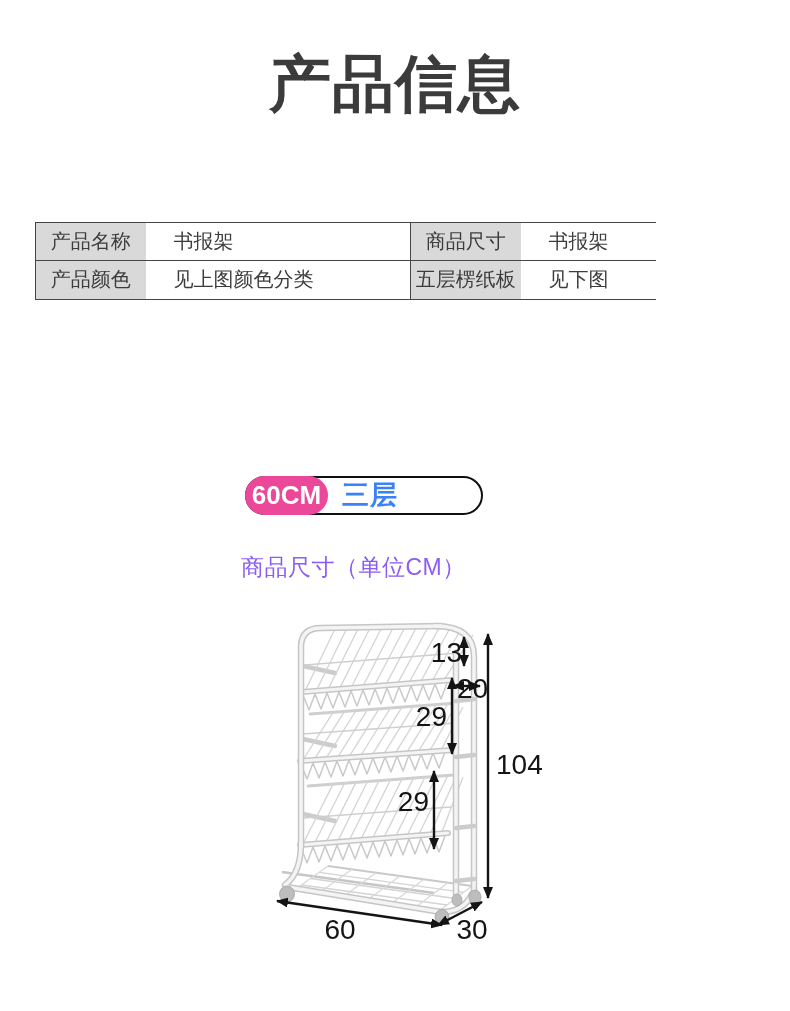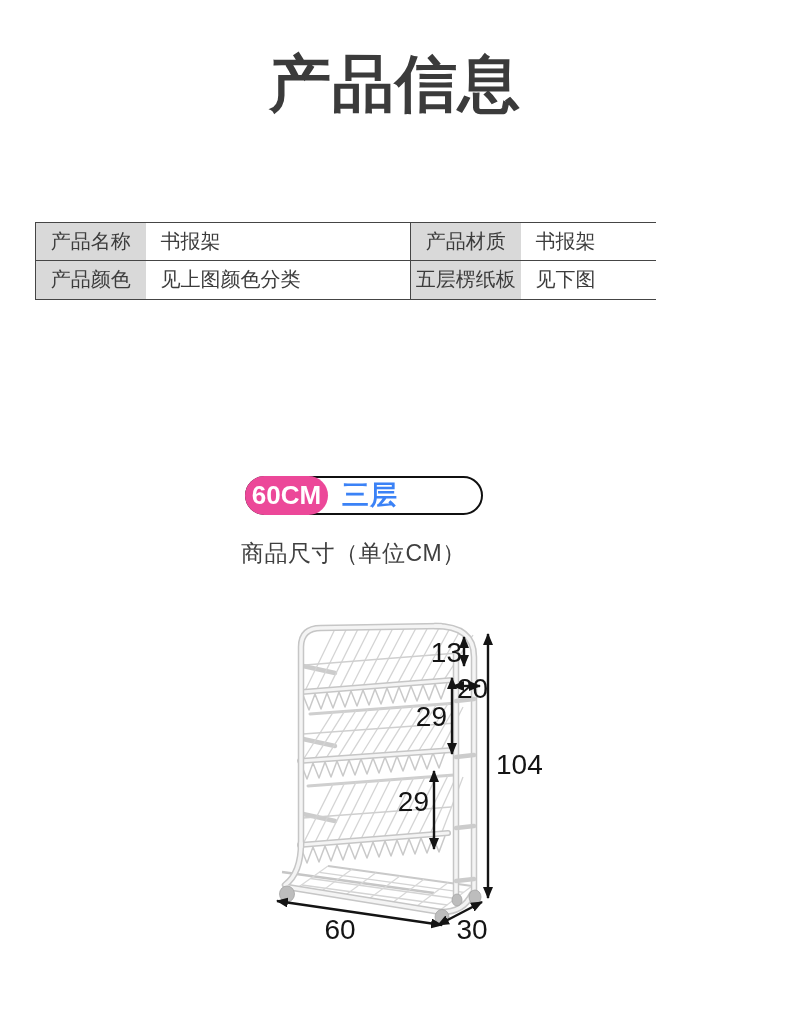--- a/index.html
+++ b/index.html
@@ -12,39 +12,39 @@
     position:absolute; left:0; top:50px; width:790px; text-align:center;
     font-size:62px; line-height:68px; font-weight:700; color:#3b3b3b; letter-spacing:1px;
   }
   table.spec {
     position:absolute; left:35px; top:222px; width:720px;
     border-collapse:collapse; table-layout:fixed;
     font-size:20px; color:#3c3c3c; border:1px solid #454545;
   }
   table.spec td { height:38.3px; border-top:1px solid #454545; border-bottom:1px solid #454545; }
   td.cell-label { background:#d9d9d9; text-align:center;margin-top:8px; }
-  td.cell-value { padding-left:15px; text-align:left; }
+  td.cell-value { padding-left:28px; text-align:left; }
   td.right-label { border-left:1px solid #454545; }
   .pill-outline {
     position:absolute; left:245px; top:476px; width:238px; height:39px;
     background:#ffffff; border:2px solid #101010; border-radius:21px;
   }
   .pill-outline .tier-text {
     position:absolute; left:95px; top:0; height:35px; line-height:35px;
     font-size:27px; font-weight:600; color:#3b82f6; letter-spacing:1px;
   }
   .pill-black {
     position:absolute; left:245px; top:476px; width:83px; height:39px;
     background:#ec4899; border-radius:20px; color:#ffffff;
     display:flex; align-items:center; justify-content:center;
     font-size:26px; font-weight:600;
   }
   .dim-caption {
-    position:absolute; left:241px; top:538px;
-    font-size:23px; font-weight:500; color:#404040; letter-spacing:0.5px;
+    position:absolute; left:241px; top:552px;
+    font-size:23px; font-weight:500; color:#8b5cf6; letter-spacing:0.5px;
   }
   .diagram { position:absolute; left:235px; top:595px; width:320px; height:360px; }
   .dim-num { font-family:"Liberation Sans","DejaVu Sans",sans-serif; font-size:28px; fill:#141414; }
 </style>
 </head>
 <body>
 
 <div class="canvas">
 
   <div class="page-title">产品信息</div>
@@ -53,21 +53,21 @@
     <colgroup>
       <col style="width:110px">
         <col style="width:265px">
         <col style="width:110px">
         <col style="width:235px">
     </colgroup>
     <tbody>
       <tr>
         <td class="cell-label">产品名称</td>
         <td class="cell-value">书报架</td>
-        <td class="cell-label right-label">产品材质</td>
+        <td class="cell-label right-label">商品尺寸</td>
         <td class="cell-value">书报架</td>
       </tr>
       <tr>
         <td class="cell-label">产品颜色</td>
         <td class="cell-value">见上图颜色分类</td>
         <td class="cell-label right-label">五层楞纸板</td>
         <td class="cell-value">见下图</td>
       </tr>
     </tbody>
   </table>

